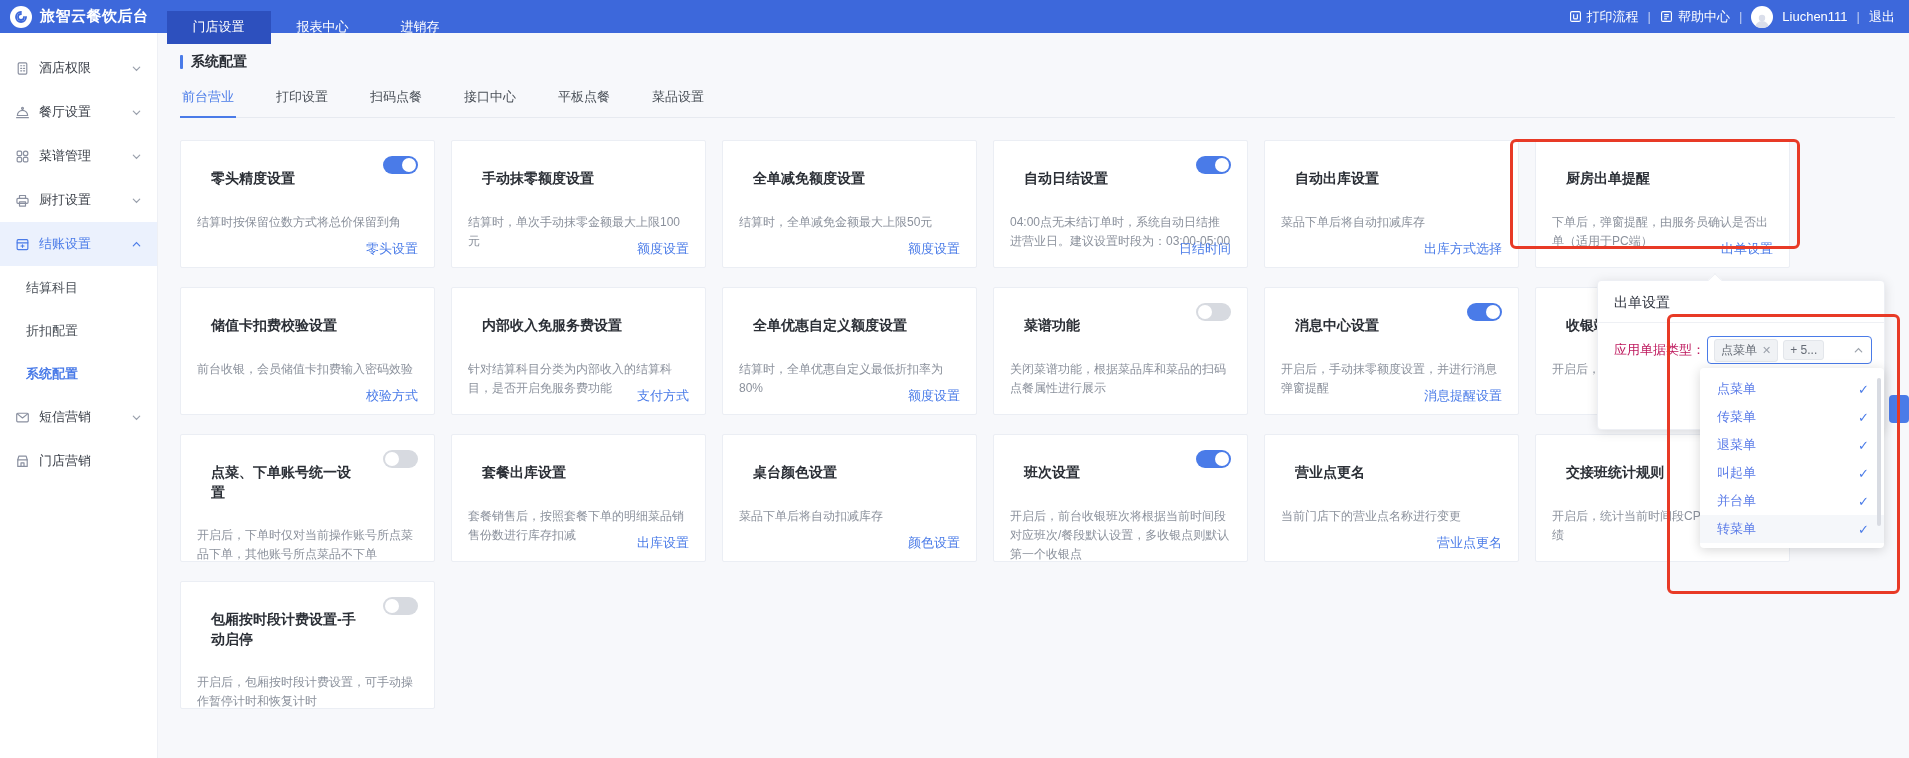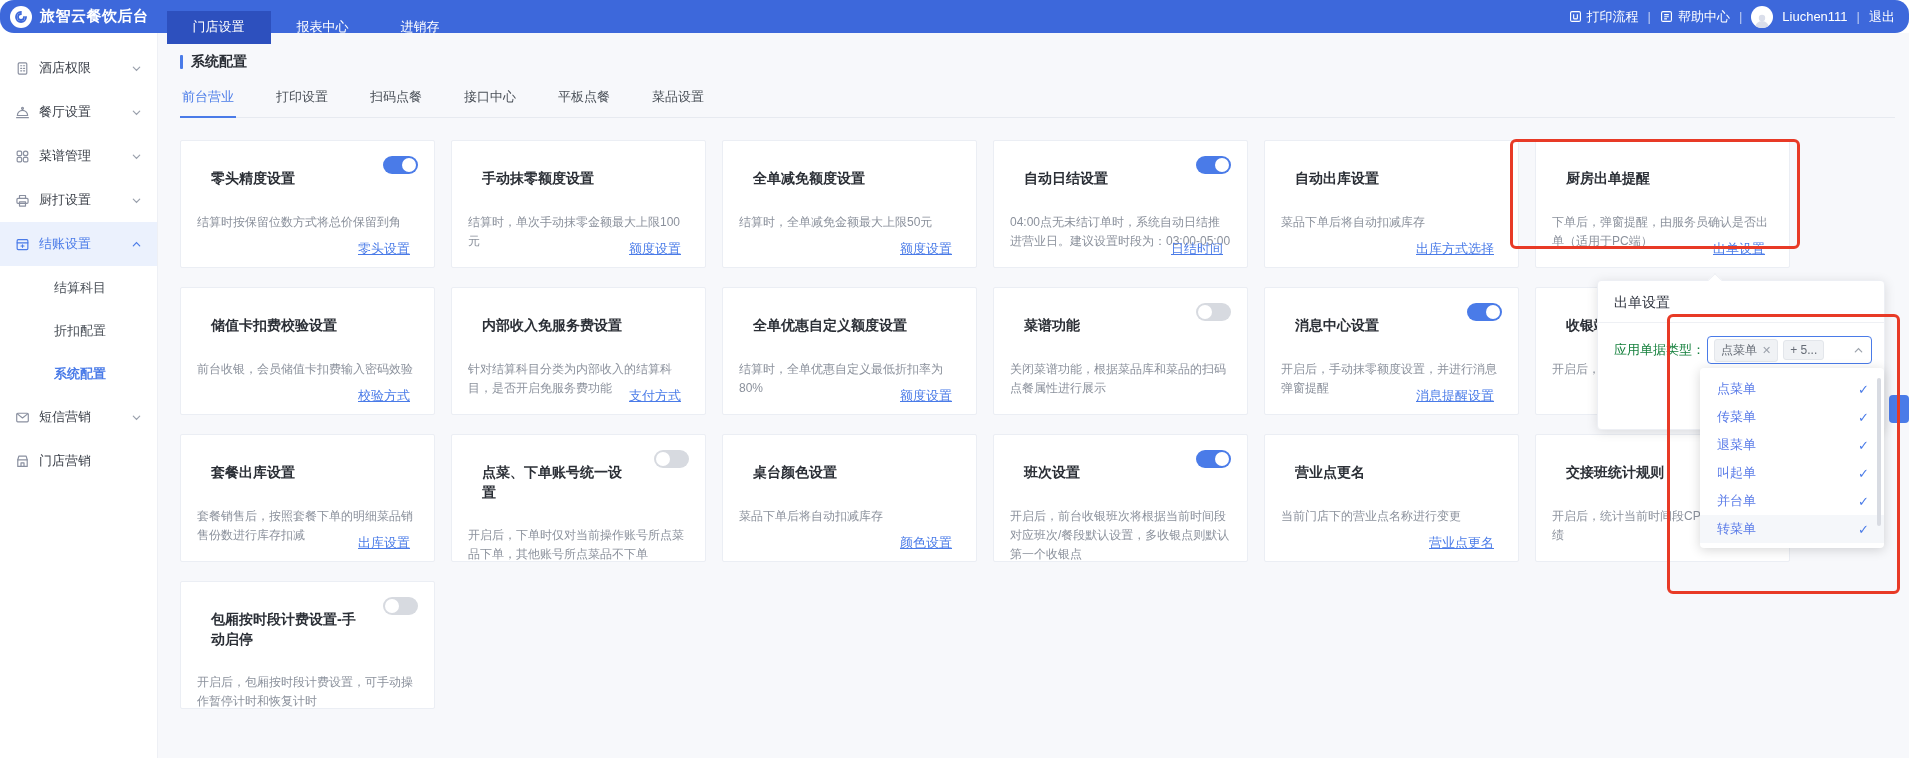--- a/index.html
+++ b/index.html
@@ -4,21 +4,21 @@
 <style>
   * { box-sizing: border-box; }
   html,body { margin:0; padding:0; }
   body {
     width:1909px; height:758px; position:relative; overflow:hidden;
     background:#fff; font-family:"Liberation Sans","DejaVu Sans",sans-serif;
     -webkit-font-smoothing:antialiased;
   }
   
   .navbar { position:absolute; top:0; left:0; right:0; height:33px; background:#3D68DB;
-    display:flex; align-items:center; color:#fff; z-index:10;border-radius:14px; }
+    display:flex; align-items:center; color:#fff; z-index:10; }
   .brand { display:flex; align-items:center; gap:8px; padding:0 12px 0 10px; flex:none; }
   .logo { width:22px; height:22px; background:#fff; border-radius:50%;
     display:flex; align-items:center; justify-content:center; flex:none; }
   .brand-name { font-size:15px; font-weight:bold; white-space:nowrap; letter-spacing:.5px; }
   .nav-menu { display:flex; height:100%; margin-left:6px;margin-top:21px; }
   .nav-item { padding:0 26px; display:flex; align-items:center; font-size:13px; cursor:pointer; white-space:nowrap; }
   .nav-item.active { background:#2D50BE; }
   .nav-right { margin-left:auto; display:flex; align-items:center; gap:9px; padding-right:14px; font-size:13px; }
   .nav-link { display:flex; align-items:center; gap:5px; cursor:pointer; white-space:nowrap; }
   .nav-sep { color:rgba(255,255,255,.65); }
@@ -26,54 +26,54 @@
     display:flex; align-items:flex-end; justify-content:center; flex:none; }
   
   .sidebar { position:absolute; top:33px; left:0; bottom:0; width:158px; background:#fff;
     border-right:1px solid #EEF0F5; padding-top:13px; z-index:5; }
   .side-item { height:44px; display:flex; align-items:center; padding:0 15px;
     font-size:13px; color:#3A3F48; cursor:pointer; }
   .side-item .s-icon { width:15px; height:15px; margin-right:9px; color:#8A90A0; display:flex; flex:none; }
   .side-item .chev { margin-left:auto; color:#9AA0AC; display:flex; }
   .side-item.active { background:#EBF1FD; color:#4A7BE8; }
   .side-item.active .s-icon, .side-item.active .chev { color:#4A7BE8; }
-  .side-sub { height:43px; display:flex; align-items:center; padding-left:54px;
+  .side-sub { height:43px; display:flex; align-items:center; padding-left:26px;
     font-size:13px; color:#4A5058; cursor:pointer; }
   .side-sub.active { color:#4A7BE8; font-weight:bold; }
   
   .main { position:absolute; left:158px; top:33px; right:0; bottom:0; background:#F7F8FB;
     padding:20px 14px 0 22px; overflow:hidden; }
   .page-title { display:flex; align-items:center; gap:8px; font-size:14px; font-weight:bold; color:#2B2F36; }
   .title-bar { width:3px; height:14px; background:#4A7BE8; border-radius:1px; }
   .tabs { display:flex; margin-top:17px; border-bottom:1px solid #E7EAF0; }
   .tab { font-size:13px; color:#4A5058; padding:0 2px 10px; margin-right:38px; cursor:pointer; white-space:nowrap; }
   .tab.active { color:#4A7BE8; border-bottom:2px solid #4A7BE8; margin-bottom:-1px; }
   .grid { margin-top:22px; display:grid; grid-template-columns:repeat(6,255px);
     column-gap:16px; row-gap:19px; }
   .card { position:relative; background:#fff; border:1px solid #EBEEF4; border-radius:2px;
     height:128px; padding:14px 16px 10px; overflow:hidden; }
   .card-head { display:flex; align-items:flex-start; justify-content:space-between; gap:8px; }
   .card-title { font-size:14px; font-weight:bold; color:#2B2F36; line-height:1.4; margin:14px; }
   .card-desc { margin-top:10px; font-size:12px; color:#8B919C; line-height:1.6; }
-  .card-link { position:absolute; right:24px; bottom:9px; font-size:13px; color:#4A7BE8;
-    text-decoration:underline; cursor:pointer; }
+  .card-link { position:absolute; right:16px; bottom:9px; font-size:13px; color:#4A7BE8;
+    cursor:pointer; }
   .toggle { width:35px; height:18px; border-radius:9px; position:relative; flex:none; cursor:pointer; margin-top:1px; }
   .toggle.on { background:#4A7BE8; }
   .toggle.off { background:#D7DAE0; }
   .knob { width:14px; height:14px; background:#fff; border-radius:50%; position:absolute; top:2px; }
   .toggle.on .knob { right:2px; }
   .toggle.off .knob { left:2px; }
   
   .popup { position:absolute; left:1597px; top:280px; width:288px; height:150px; background:#fff;
     border:1px solid #EDEFF4; border-radius:4px; box-shadow:0 2px 12px rgba(0,0,0,.12); z-index:20; }
   .popup-arrow { position:absolute; top:-6px; left:112px; width:10px; height:10px; background:#fff;
     transform:rotate(45deg); border-left:1px solid #EDEFF4; border-top:1px solid #EDEFF4; }
   .popup-title { padding:13px 16px 10px; font-size:14px; color:#303540; border-bottom:1px solid #EEF0F4; }
   .popup-field { display:flex; align-items:center; padding:13px 12px 0 16px; }
-  .field-label { font-size:13px; color:#15803d; white-space:nowrap; }
+  .field-label { font-size:13px; color:#be185d; white-space:nowrap; }
   .mselect { margin-left:2px; flex:1; height:28px; border:1px solid #4A7BE8; border-radius:4px;
     display:flex; align-items:center; padding:0 7px 0 6px; gap:5px; background:#fff; cursor:pointer; }
   .mtag { background:#F0F2F5; border:1px solid #E3E6EB; border-radius:3px; font-size:12px; color:#666C76;
     padding:2px 6px; display:flex; align-items:center; gap:5px; white-space:nowrap; }
   .mtag .x { color:#9CA2AC; font-size:11px; line-height:1; cursor:pointer; }
   .chev-up { margin-left:auto; color:#9CA2AC; display:flex; }
   .dropdown { position:absolute; left:1700px; top:368px; width:184px; height:180px; background:#fff;
     border-radius:4px; box-shadow:0 2px 12px rgba(0,0,0,.16); z-index:30; padding:7px 0; }
   .opt { height:28px; display:flex; align-items:center; padding:0 15px 0 17px;
     font-size:13px; color:#5B7CE8; cursor:pointer; }
@@ -349,33 +349,33 @@
         <a class="card-link">消息提醒设置</a>
       </div>
       <div class="card">
         <div class="card-head">
           <h3 class="card-title">收银端</h3>
         </div>
         <div class="card-desc">开启后，</div>
       </div>
       <div class="card">
         <div class="card-head">
+          <h3 class="card-title">点菜、下单账号统一设置</h3>
+          <div class="toggle off">
+            <div class="knob"></div>
+          </div>
+        </div>
+        <div class="card-desc">开启后，下单时仅对当前操作账号所点菜品下单，其他账号所点菜品不下单</div>
+      </div>
+      <div class="card">
+        <div class="card-head">
           <h3 class="card-title">套餐出库设置</h3>
         </div>
         <div class="card-desc">套餐销售后，按照套餐下单的明细菜品销售份数进行库存扣减</div>
         <a class="card-link">出库设置</a>
-      </div>
-      <div class="card">
-        <div class="card-head">
-          <h3 class="card-title">点菜、下单账号统一设置</h3>
-          <div class="toggle off">
-            <div class="knob"></div>
-          </div>
-        </div>
-        <div class="card-desc">开启后，下单时仅对当前操作账号所点菜品下单，其他账号所点菜品不下单</div>
       </div>
       <div class="card">
         <div class="card-head">
           <h3 class="card-title">桌台颜色设置</h3>
         </div>
         <div class="card-desc">菜品下单后将自动扣减库存</div>
         <a class="card-link">颜色设置</a>
       </div>
       <div class="card">
         <div class="card-head">

